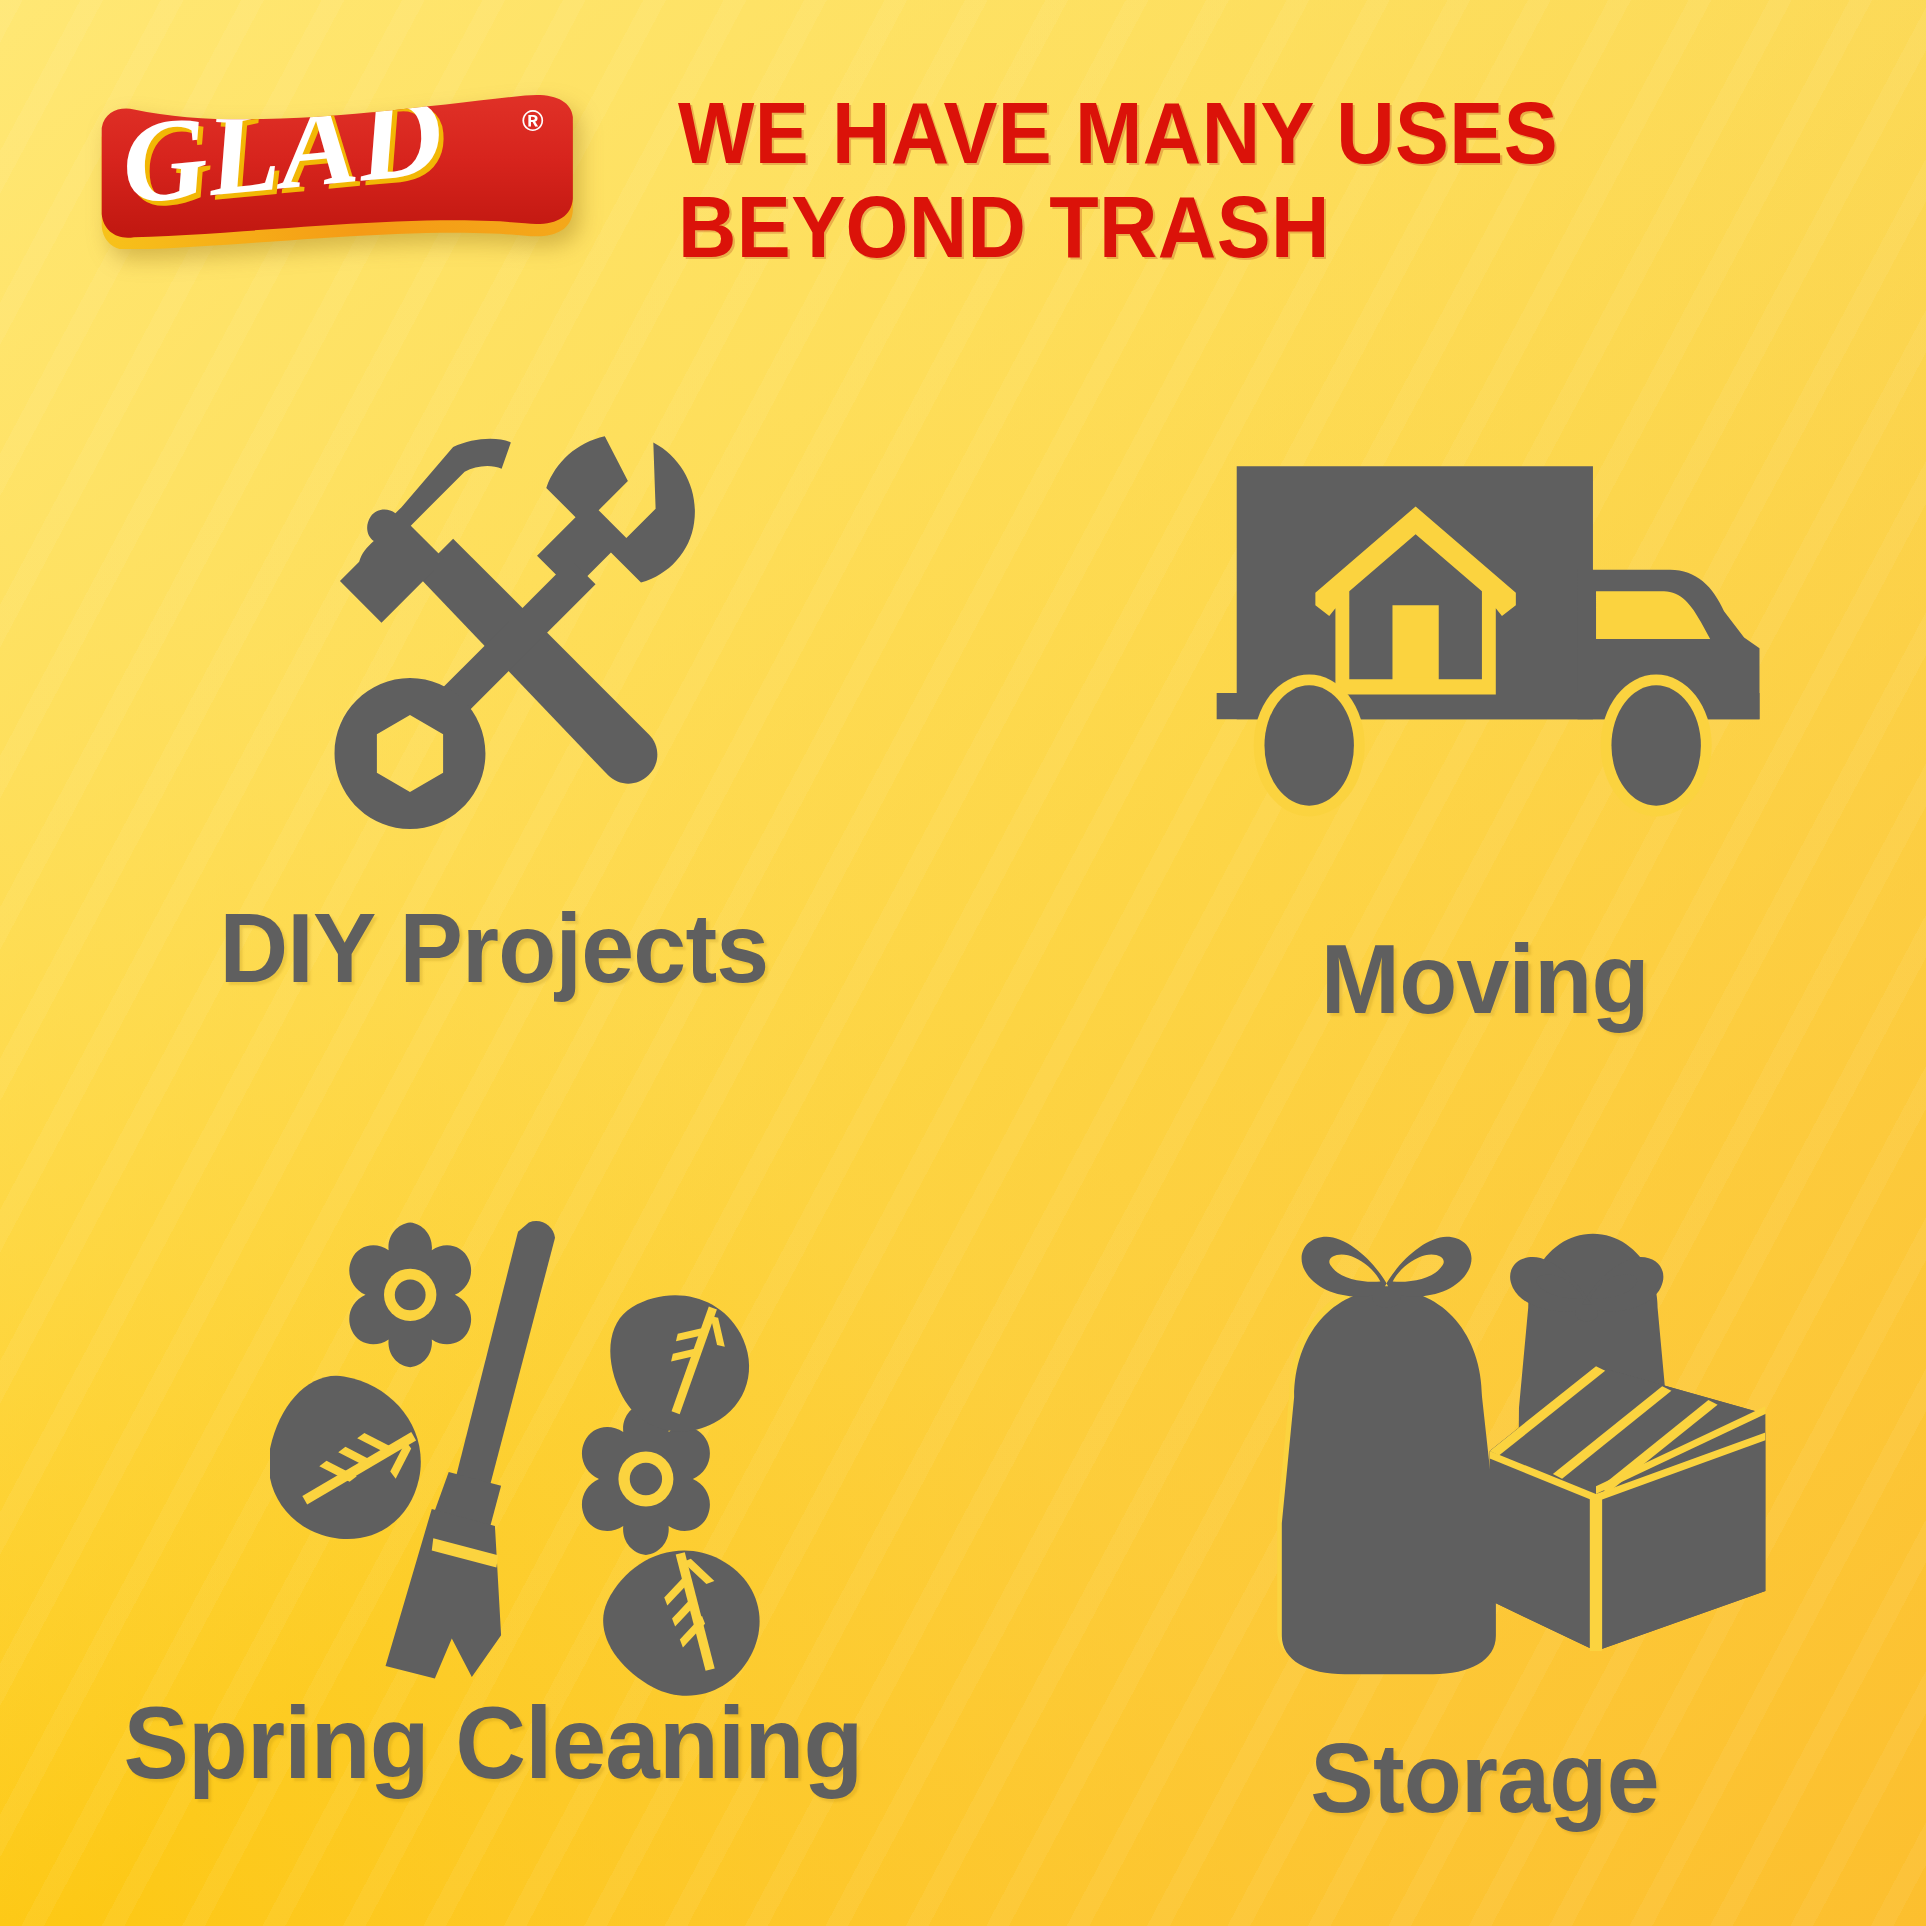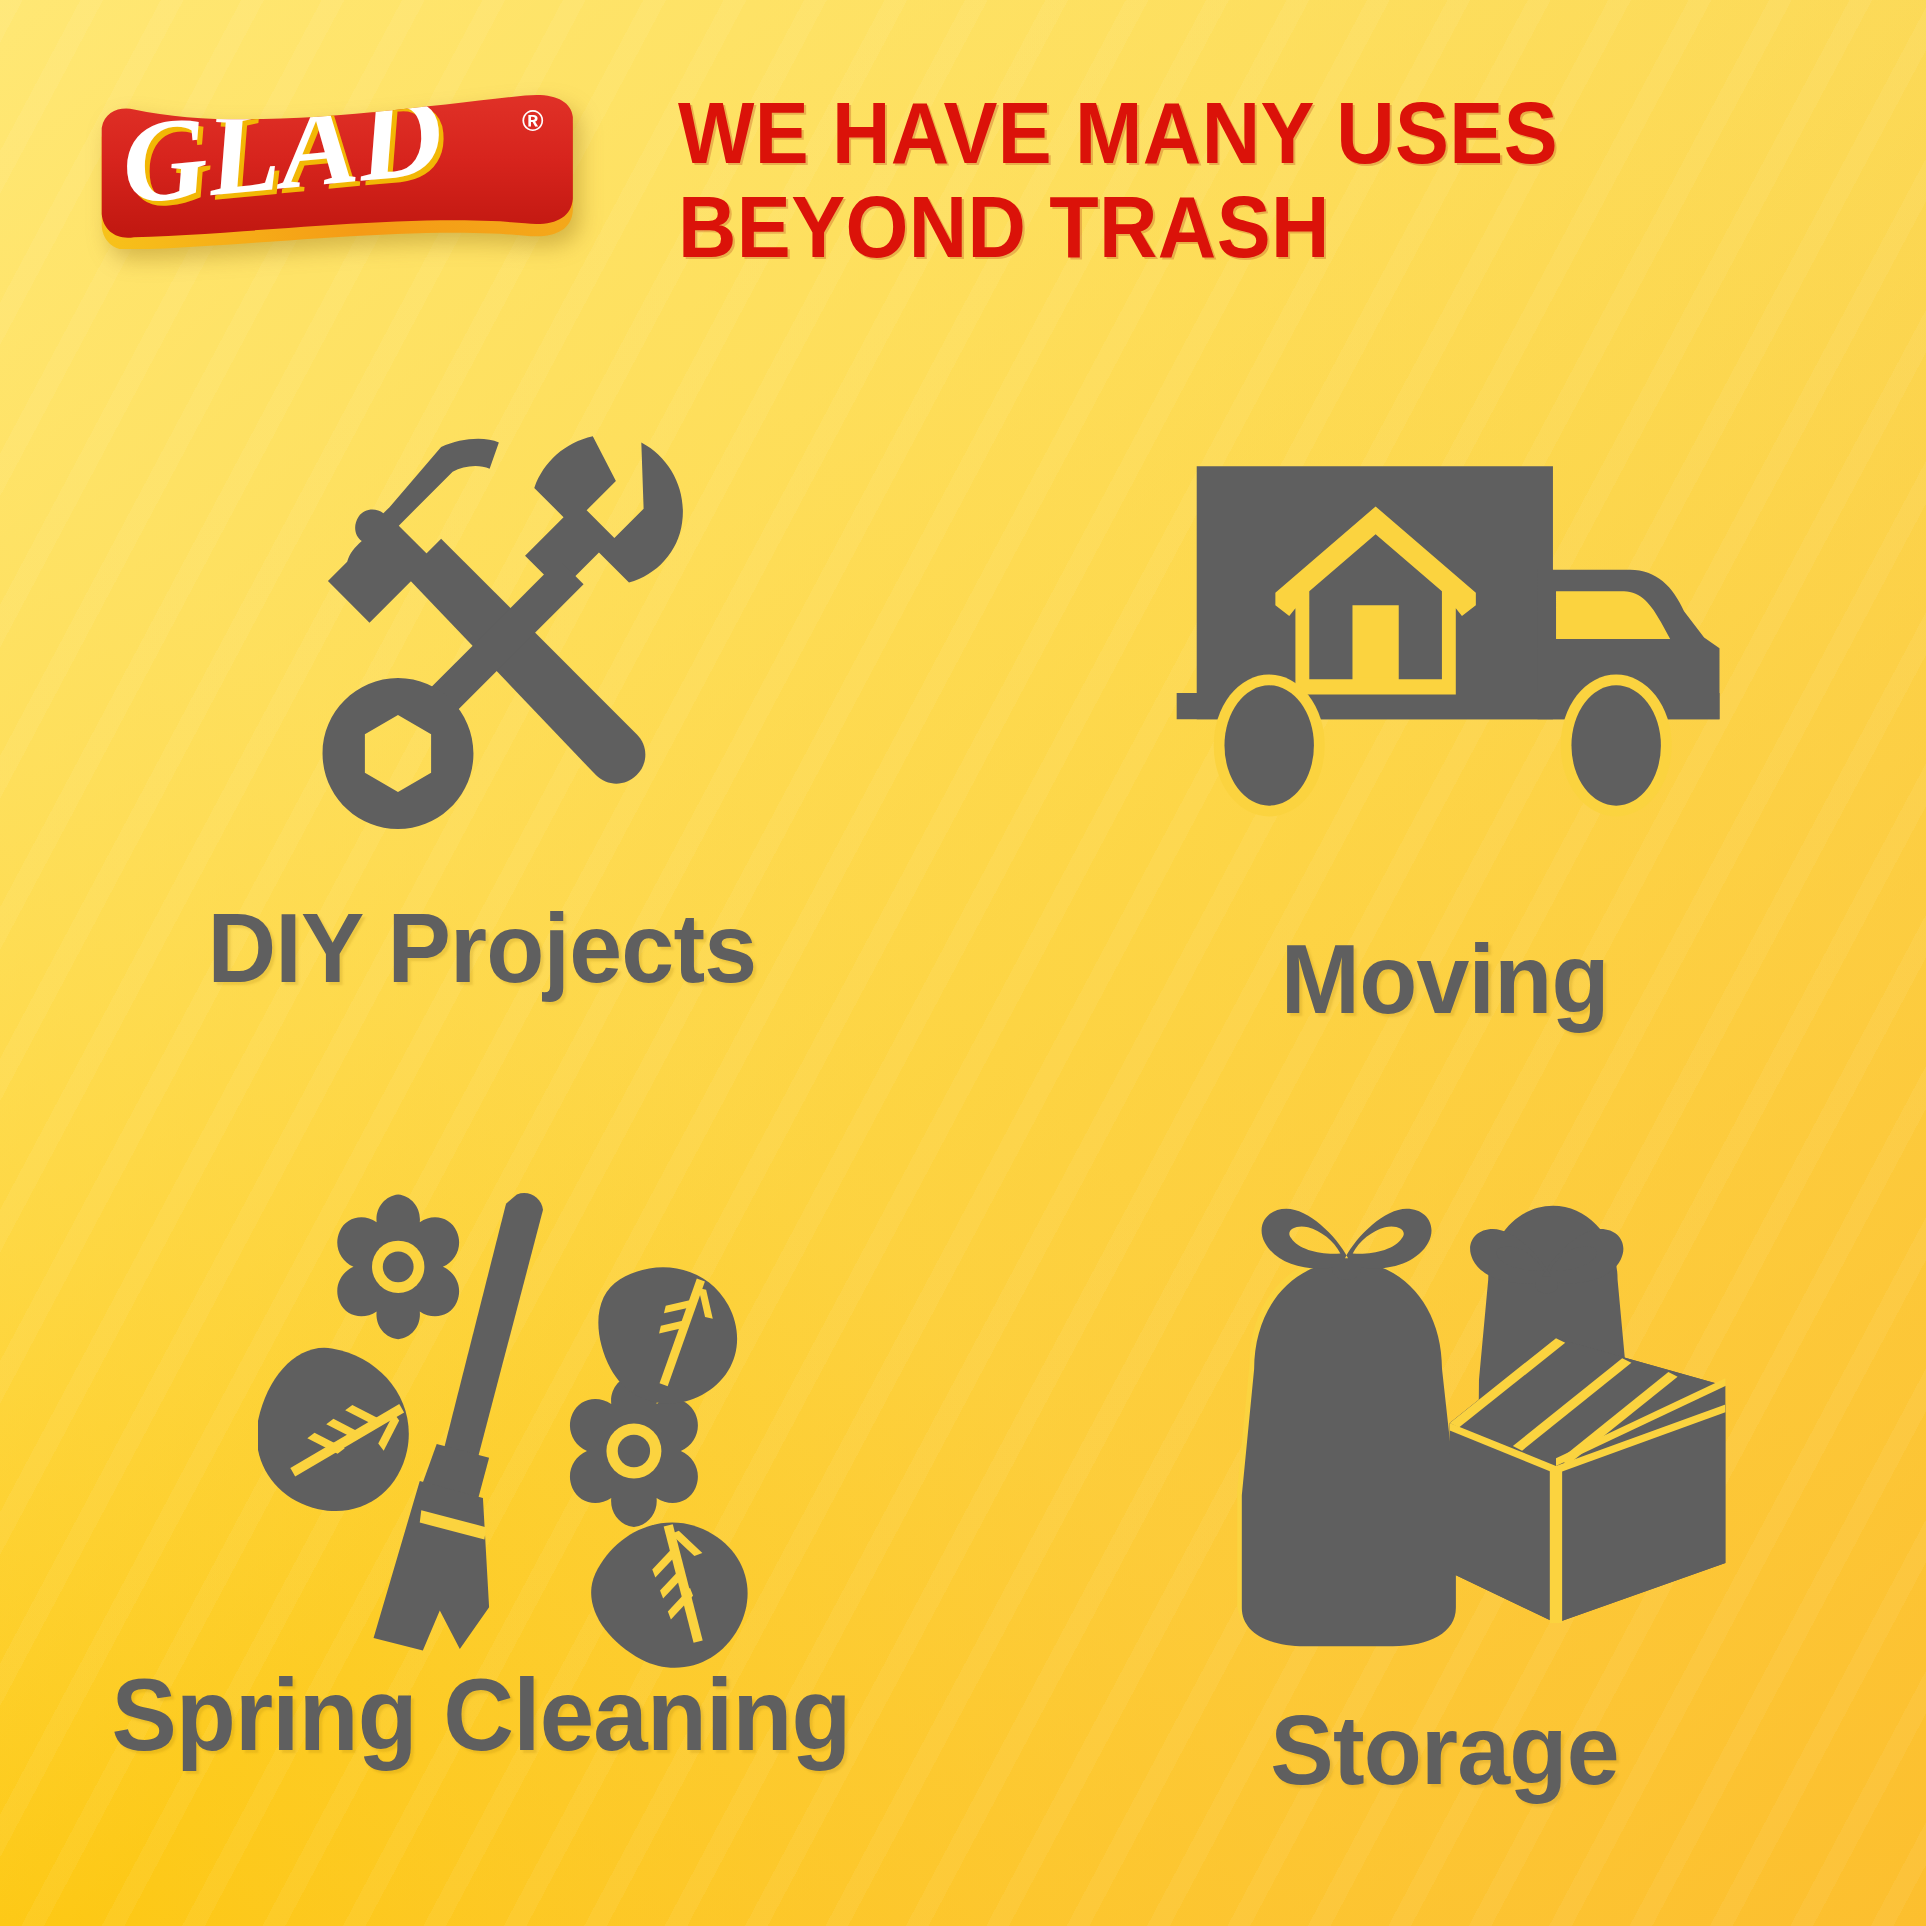--- a/index.html
+++ b/index.html
@@ -60,24 +60,25 @@
     line-height:1.08;
     letter-spacing:0.4px;
     transform:scaleX(0.93);
     transform-origin:left top;
     text-shadow:2.3px 2.3px 0 rgba(160,10,0,.22);
   }
   .headline .ln{display:block;white-space:nowrap;}
 
   
   .uses{
-    position:absolute;left:0;top:385px;width:1669px;height:1541px;
+    position:absolute;left:12px;top:385px;width:1669px;height:1541px;
     display:grid;
     grid-template-columns:963px 963px;
     grid-template-rows:771px 771px;
+    gap:28px;
   }
   .use-cell{
     position:relative;
     display:flex;flex-direction:column;
     align-items:center;justify-content:flex-start;
   }
   .use-art{
     height:539px;width:100%;
     display:flex;align-items:center;justify-content:center;
   }

